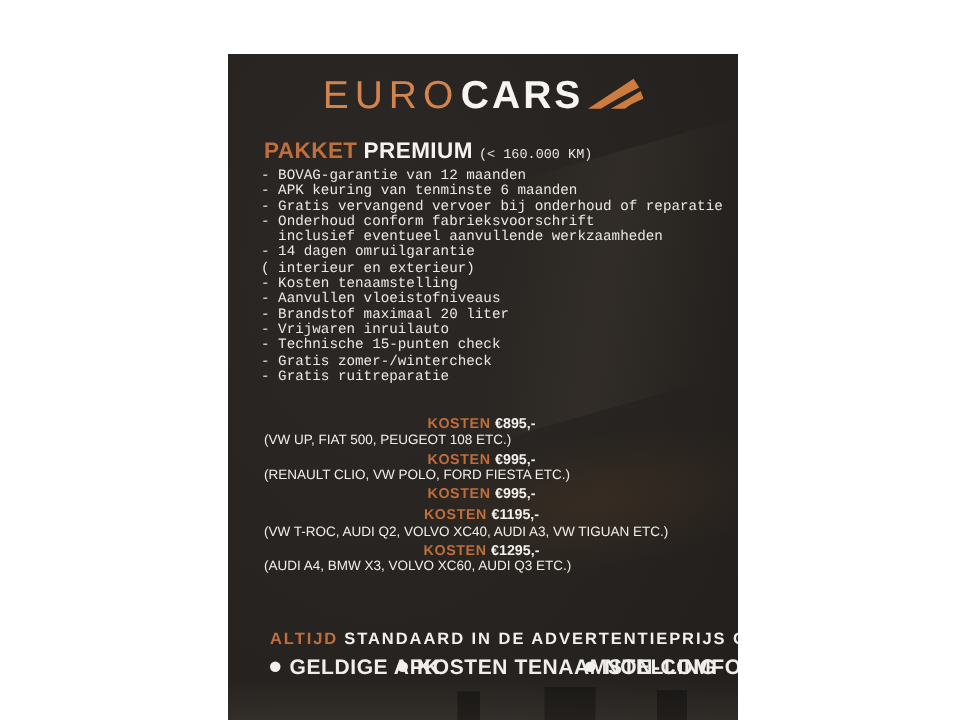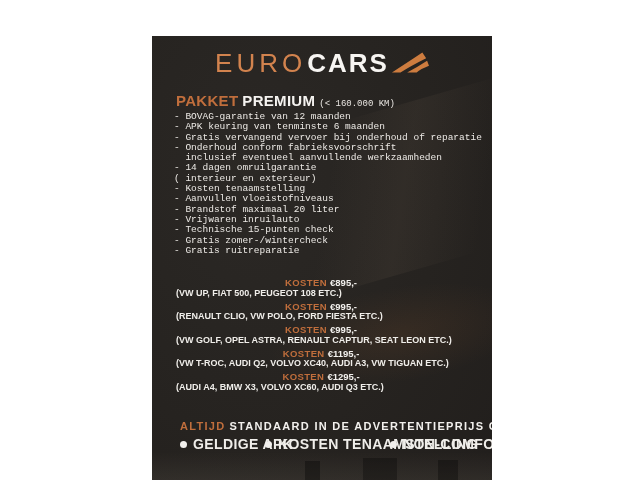--- a/index.html
+++ b/index.html
@@ -68,21 +68,21 @@
     position:absolute;left:0;top:76px;width:290px;
     font-size:9.5px;line-height:10.3px;color:#ece9e5;
   }
   ul.features li{white-space:pre;font-family:Liberation Mono, monospace;}
 
   .costs{position:absolute;left:2px;top:242px;width:290px;}
   .cost-row{margin-bottom:3.5px;}
   .cost-line1{font-size:9.5px;font-weight:700;line-height:10.5px;white-space:nowrap;text-align:center;}
   .cost-label{color:var(--accent,#c06e3c);letter-spacing:0.4px;}
   .cost-price{color:#f3f1ee;margin-left:3px;}
-  .cost-cars{font-size:9px;font-weight:700;line-height:9.5px;color:#f0eeea;white-space:nowrap;}
+  .cost-cars{font-size:9px;font-weight:400;line-height:9.5px;color:#f0eeea;white-space:nowrap;}
 
   
   .footer-heading{
     position:absolute;left:28px;top:384px;white-space:nowrap;
     font-size:11px;font-weight:700;letter-spacing:1.3px;
   }
   .footer-heading .fh-accent{color:var(--accent,#c06e3c);text-align:right;}
   .footer-heading .fh-main{color:#f2f0ed;margin-left:4px;}
   .footer-items{position:absolute;left:0;top:400px;width:340px;height:14px;}
   .fitem{position:absolute;top:0;white-space:nowrap;display:flex;align-items:center;}
@@ -144,21 +144,20 @@
           <div class="cost-row">
             <div class="cost-line1"><span class="cost-label">KOSTEN</span><span class="cost-price">€895,-</span></div>
             <div class="cost-cars">(VW UP, FIAT 500, PEUGEOT 108 ETC.)</div>
           </div>
           <div class="cost-row">
             <div class="cost-line1"><span class="cost-label">KOSTEN</span><span class="cost-price">€995,-</span></div>
             <div class="cost-cars">(RENAULT CLIO, VW POLO, FORD FIESTA ETC.)</div>
           </div>
           <div class="cost-row">
             <div class="cost-line1"><span class="cost-label">KOSTEN</span><span class="cost-price">€995,-</span></div>
-            <div class="cost-cars">(VW GOLF, OPEL ASTRA, RENAULT CAPTUR, SEAT LEON ETC.)</div>
           </div>
           <div class="cost-row">
             <div class="cost-line1"><span class="cost-label">KOSTEN</span><span class="cost-price">€1195,-</span></div>
             <div class="cost-cars">(VW T-ROC, AUDI Q2, VOLVO XC40, AUDI A3, VW TIGUAN ETC.)</div>
           </div>
           <div class="cost-row">
             <div class="cost-line1"><span class="cost-label">KOSTEN</span><span class="cost-price">€1295,-</span></div>
             <div class="cost-cars">(AUDI A4, BMW X3, VOLVO XC60, AUDI Q3 ETC.)</div>
           </div>
         </div>

